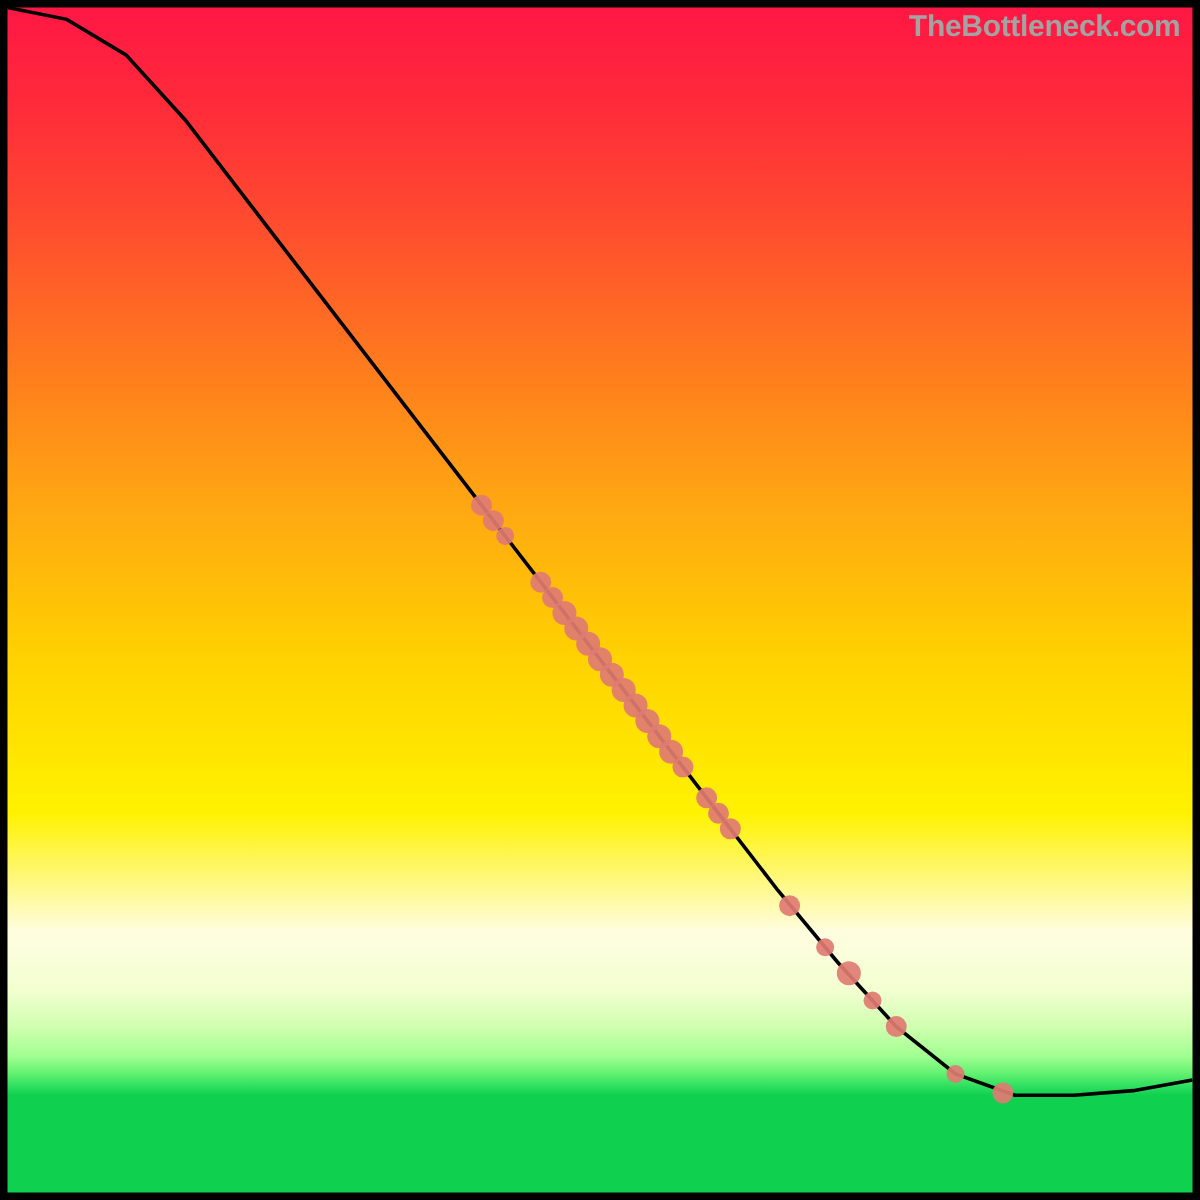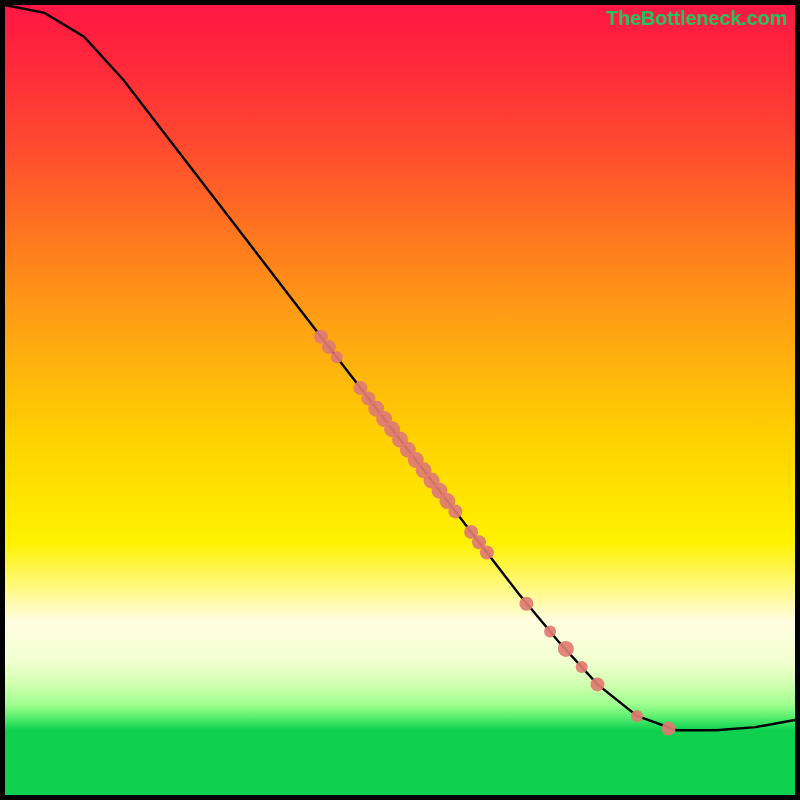--- a/index.html
+++ b/index.html
@@ -41,21 +41,21 @@
       #10d050 91.8%
     );
   }
   .watermark {
     position: absolute;
     top: 2px;
     right: 8px;
     font-family: Arial, Helvetica, sans-serif;
     font-size: 20px;
     font-weight: 600;
-    color: #22c55e;
+    color: #a3a3a3;
     letter-spacing: -0.2px;
     user-select: none;
   }
   svg.curve {
     position: absolute;
     left: 0;
     top: 0;
     width: 790px;
     height: 790px;
     overflow: visible;

